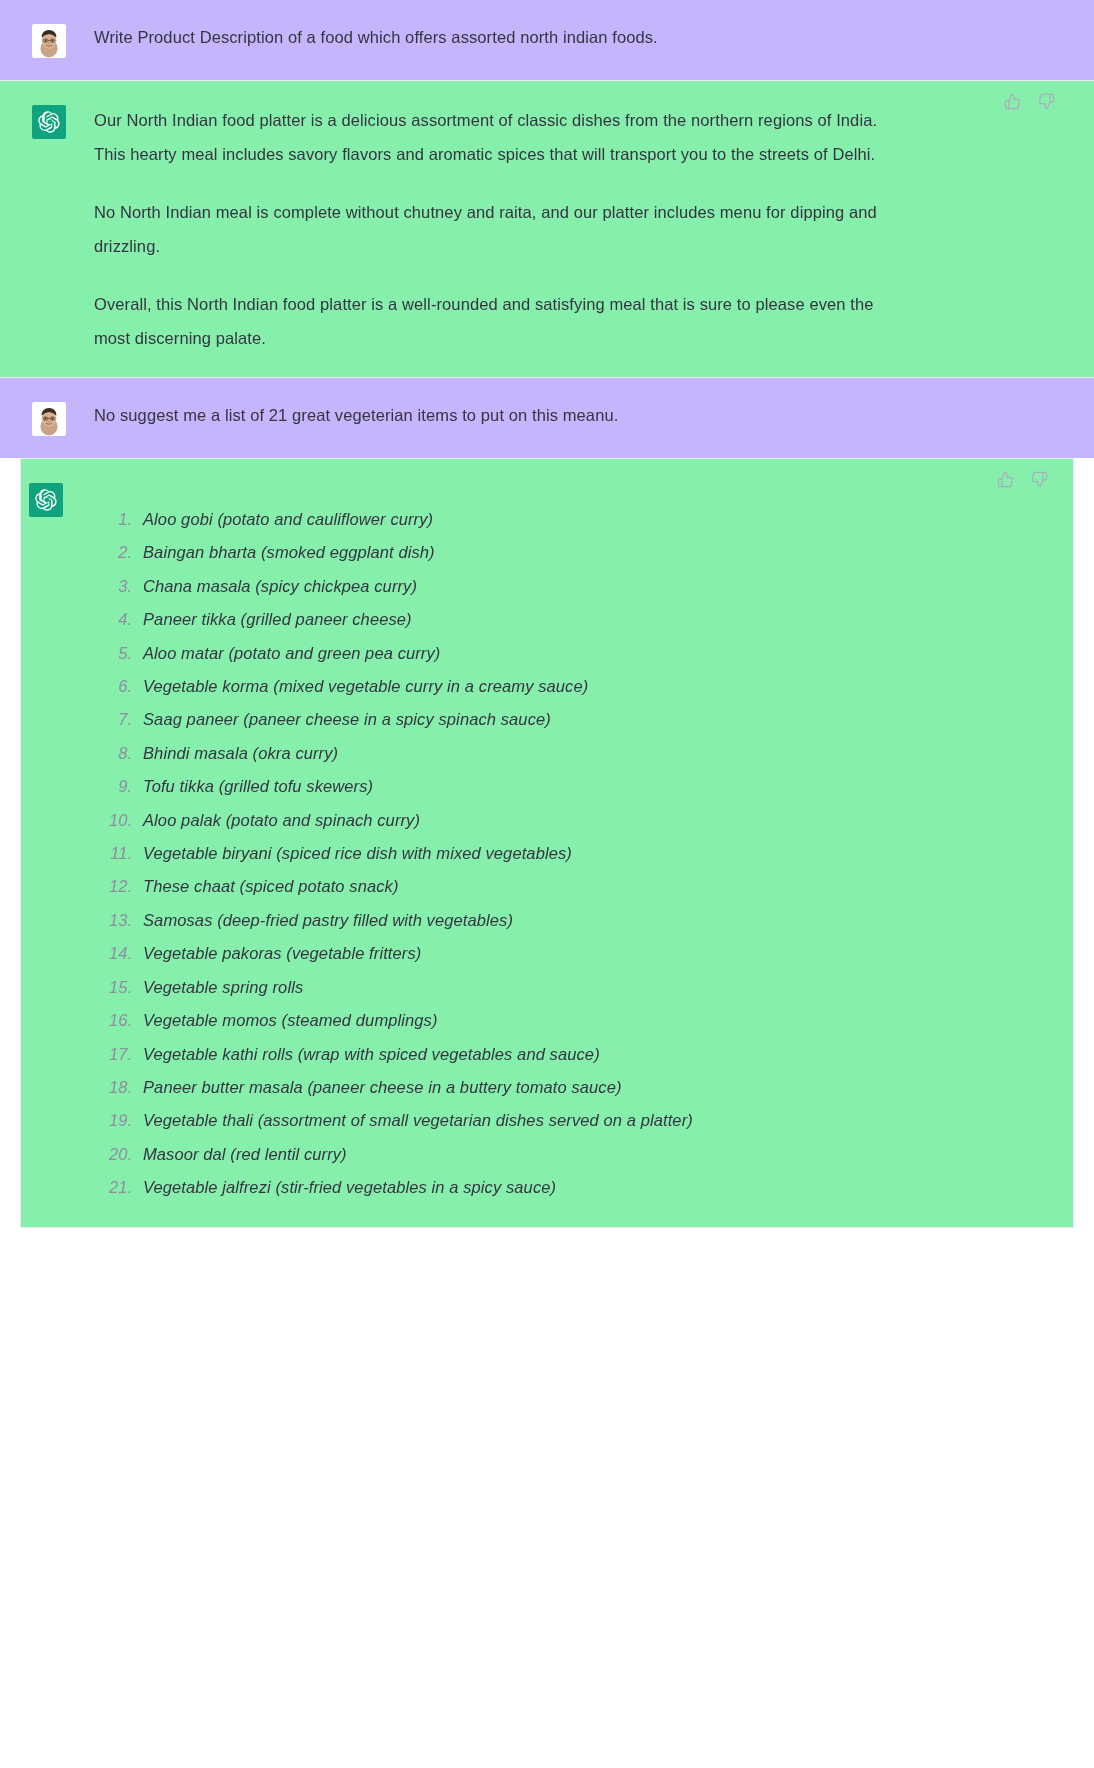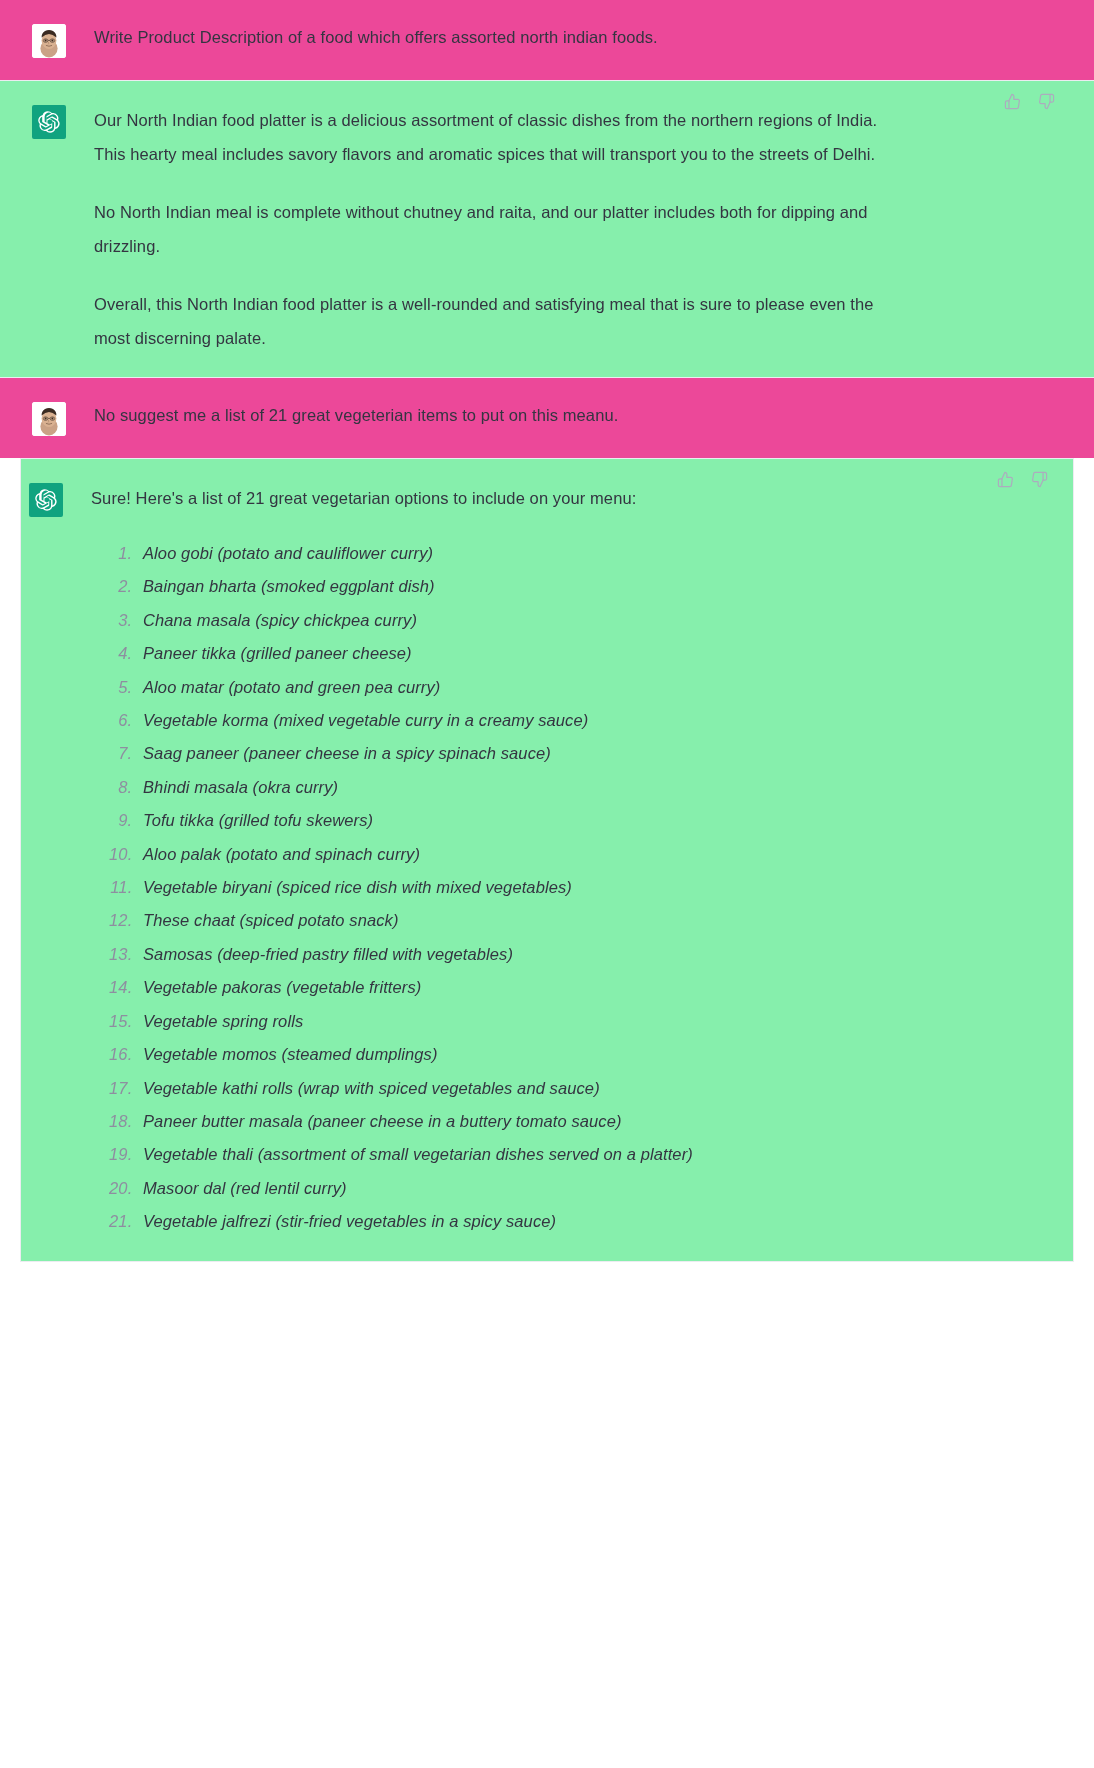--- a/index.html
+++ b/index.html
@@ -9,21 +9,21 @@
     font-family: "Liberation Sans", "DejaVu Sans", sans-serif;
   }
   body { width: 1094px; min-height: 1768px; overflow-x: hidden; }
 
   .thread { width: 1094px; }
 
   
   .row {
     position: relative;
     width: 100%;
-    background: #ec4899;
+    background: #c4b5fd;
     padding: 22px 0 22px 0;
   }
   .row.assistant {
     background: #86efac;
     border-top: 1px solid #ececf1;
     border-bottom: 1px solid #ececf1;
   }
   .row.assistant.inset {
     width: 1054px;
     margin-left: 20px;
@@ -139,21 +139,21 @@
 
   <div class="row assistant">
     <div class="row-inner">
       <div class="avatar assistant">
         <svg viewBox="0 0 41 41">
           <path fill="#ffffff" d="M37.532 16.87a9.963 9.963 0 0 0-.856-8.184 10.078 10.078 0 0 0-10.855-4.835A9.965 9.965 0 0 0 18.306.5a10.079 10.079 0 0 0-9.614 6.977 9.967 9.967 0 0 0-6.664 4.834 10.08 10.08 0 0 0 1.24 11.817 9.965 9.965 0 0 0 .856 8.185 10.079 10.079 0 0 0 10.855 4.835 9.965 9.965 0 0 0 7.516 3.35 10.078 10.078 0 0 0 9.617-6.981 9.967 9.967 0 0 0 6.663-4.834 10.079 10.079 0 0 0-1.243-11.813zM22.498 37.886a7.474 7.474 0 0 1-4.799-1.735c.61-.033.119-.71.201-.102l7.970-4.6a1.294 1.294 0 0 0 .654-1.135v-11.231l3.366 1.945a.12.12 0 0 1 .066.092v9.299a7.505 7.505 0 0 1-7.458 7.467zM6.392 31.006a7.471 7.471 0 0 1-.894-5.023c.59.036.162.099.243.146l7.970 4.6a1.297 1.297 0 0 0 1.308 0l9.730-5.614v3.89a.12.12 0 0 1-.048.103l-8.056 4.649a7.504 7.504 0 0 1-10.253-2.751zM4.297 13.65A7.468 7.468 0 0 1 8.2 10.369c0 .069-.4.19-.4.274v9.201a1.294 1.294 0 0 0 .654 1.132l9.73 5.614-3.366 1.944a.12.12 0 0 1-.114.01L7.04 23.856a7.504 7.504 0 0 1-2.743-10.206zm27.658 6.437l-9.73-5.615 3.366-1.943a.12.12 0 0 1 .114-.01l8.108 4.68a7.497 7.497 0 0 1-1.158 13.528v-9.476a1.293 1.293 0 0 0-.7-1.164zm3.35-5.043c-.059-.037-.162-.099-.242-.146l-7.970-4.6a1.298 1.298 0 0 0-1.308 0l-9.73 5.614v-3.89a.12.12 0 0 1 .048-.103l8.108-4.674a7.498 7.498 0 0 1 11.135 7.798zM15.8 21.802l-3.367-1.945a.12.12 0 0 1-.065-.092v-9.299a7.497 7.497 0 0 1 12.293-5.756c-.61.033-.167.092-.201.102l-7.970 4.6a1.294 1.294 0 0 0-.654 1.134zm1.828-3.942l4.337-2.501 4.338 2.5v5.002l-4.338 2.5-4.337-2.5z"></path>
         </svg>
       </div>
       <div class="msg">
         <p>Our North Indian food platter is a delicious assortment of classic dishes from the northern regions of India. This hearty meal includes savory flavors and aromatic spices that will transport you to the streets of Delhi.</p>
-        <p>No North Indian meal is complete without chutney and raita, and our platter includes both for dipping and drizzling.</p>
+        <p>No North Indian meal is complete without chutney and raita, and our platter includes menu for dipping and drizzling.</p>
         <p>Overall, this North Indian food platter is a well-rounded and satisfying meal that is sure to please even the most discerning palate.</p>
       </div>
     </div>
     <div class="feedback">
       <span class="fb-btn">
         <svg viewBox="0 0 24 24">
           <path d="M14 9V5a3 3 0 0 0-3-3l-4 9v11h11.28a2 2 0 0 0 2-1.7l1.38-9a2 2 0 0 0-2-2.3z"></path>
           <path d="M7 22H4a2 2 0 0 1-2-2v-7a2 2 0 0 1 2-2h3"></path>
         </svg>
       </span>
@@ -188,21 +188,20 @@
   </div>
 
   <div class="row assistant inset">
     <div class="row-inner">
       <div class="avatar assistant">
         <svg viewBox="0 0 41 41">
           <path fill="#ffffff" d="M37.532 16.87a9.963 9.963 0 0 0-.856-8.184 10.078 10.078 0 0 0-10.855-4.835A9.965 9.965 0 0 0 18.306.5a10.079 10.079 0 0 0-9.614 6.977 9.967 9.967 0 0 0-6.664 4.834 10.08 10.08 0 0 0 1.24 11.817 9.965 9.965 0 0 0 .856 8.185 10.079 10.079 0 0 0 10.855 4.835 9.965 9.965 0 0 0 7.516 3.35 10.078 10.078 0 0 0 9.617-6.981 9.967 9.967 0 0 0 6.663-4.834 10.079 10.079 0 0 0-1.243-11.813zM22.498 37.886a7.474 7.474 0 0 1-4.799-1.735c.61-.033.119-.71.201-.102l7.970-4.6a1.294 1.294 0 0 0 .654-1.135v-11.231l3.366 1.945a.12.12 0 0 1 .066.092v9.299a7.505 7.505 0 0 1-7.458 7.467zM6.392 31.006a7.471 7.471 0 0 1-.894-5.023c.59.036.162.099.243.146l7.970 4.6a1.297 1.297 0 0 0 1.308 0l9.730-5.614v3.89a.12.12 0 0 1-.048.103l-8.056 4.649a7.504 7.504 0 0 1-10.253-2.751zM4.297 13.65A7.468 7.468 0 0 1 8.2 10.369c0 .069-.4.19-.4.274v9.201a1.294 1.294 0 0 0 .654 1.132l9.73 5.614-3.366 1.944a.12.12 0 0 1-.114.01L7.04 23.856a7.504 7.504 0 0 1-2.743-10.206zm27.658 6.437l-9.73-5.615 3.366-1.943a.12.12 0 0 1 .114-.01l8.108 4.68a7.497 7.497 0 0 1-1.158 13.528v-9.476a1.293 1.293 0 0 0-.7-1.164zm3.35-5.043c-.059-.037-.162-.099-.242-.146l-7.970-4.6a1.298 1.298 0 0 0-1.308 0l-9.73 5.614v-3.89a.12.12 0 0 1 .048-.103l8.108-4.674a7.498 7.498 0 0 1 11.135 7.798zM15.8 21.802l-3.367-1.945a.12.12 0 0 1-.065-.092v-9.299a7.497 7.497 0 0 1 12.293-5.756c-.61.033-.167.092-.201.102l-7.970 4.6a1.294 1.294 0 0 0-.654 1.134zm1.828-3.942l4.337-2.501 4.338 2.5v5.002l-4.338 2.5-4.337-2.5z"></path>
         </svg>
       </div>
       <div class="msg">
-        <p style="margin-bottom:0">Sure! Here's a list of 21 great vegetarian options to include on your menu:</p>
         <ol class="veg-list">
           <li>Aloo gobi (potato and cauliflower curry)</li>
           <li>Baingan bharta (smoked eggplant dish)</li>
           <li>Chana masala (spicy chickpea curry)</li>
           <li>Paneer tikka (grilled paneer cheese)</li>
           <li>Aloo matar (potato and green pea curry)</li>
           <li>Vegetable korma (mixed vegetable curry in a creamy sauce)</li>
           <li>Saag paneer (paneer cheese in a spicy spinach sauce)</li>
           <li>Bhindi masala (okra curry)</li>
           <li>Tofu tikka (grilled tofu skewers)</li>

